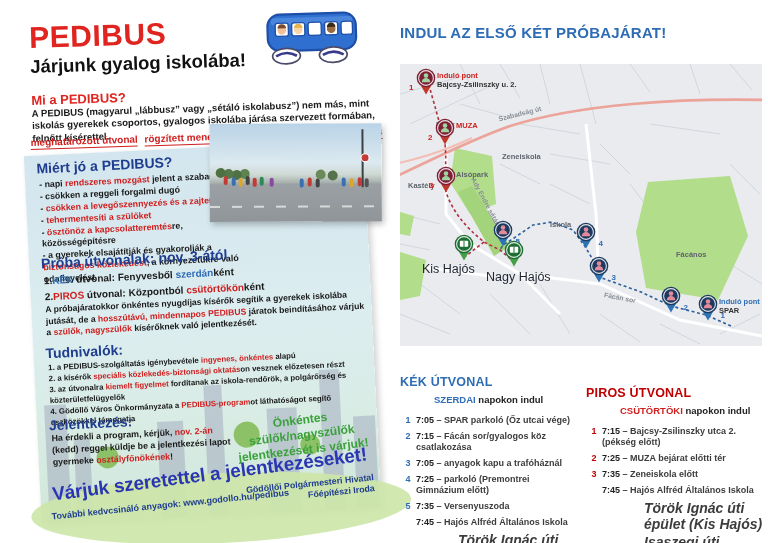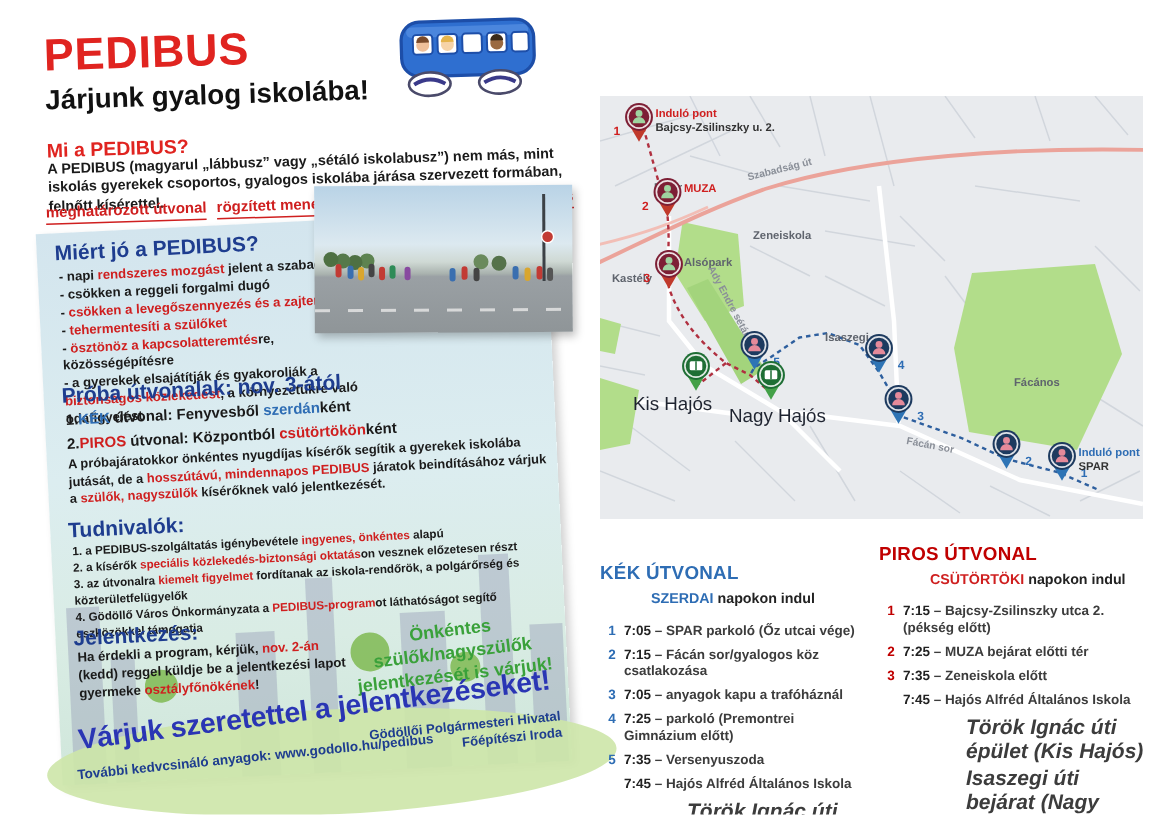--- a/index.html
+++ b/index.html
@@ -58,21 +58,21 @@
   .pin-label .ls{color:#333;font-weight:600;}
   .pin-label.plain .lt{color:#333;}
   .maplabel{position:absolute;white-space:nowrap;z-index:3;}
   .maplabel.area{font-size:7.5px;color:#5f646d;font-weight:600;}
   .maplabel.street{font-size:6.8px;color:#8a8f98;font-weight:600;}
   .maplabel.school{font-size:12.5px;color:#1f2430;}
   
   .route{position:absolute;top:362px;width:180px;}
   #route-blue{left:16px;} #route-red{left:202px;}
   .route-h{font-size:12.5px;font-weight:bold;letter-spacing:.2px;}
-  #route-blue .route-h{color:#2e6db4;margin-top:13px;} #route-red .route-h{color:#c00000;}
+  #route-blue .route-h{color:#2e6db4;margin-top:13px;} #route-red .route-h{color:#c00000;margin-top:24px;}
   .route-day{margin:5px 0 10px 34px;font-size:9.5px;font-weight:bold;color:#222;}
   .stop-row{display:flex;margin-bottom:4.6px;font-size:9px;color:#3c3c3c;line-height:1.25;}
   .snum{width:16px;flex:0 0 16px;font-weight:bold;text-align:center;}
   #route-blue .snum{color:#2e6db4;} #route-red .snum{color:#c00000;}
   .stime{font-weight:bold;color:#222;white-space:pre;}
   .sdesc{font-weight:600;}
   .ssub{margin:-1px 0 3px 58px;font-size:14px;color:#3c3c3c;font-weight:600;font-style:italic;}
   .r-foot{position:absolute;left:0;top:514px;width:384px;text-align:center;font-size:9.6px;color:#46719c;}
 </style>
 </head>
@@ -168,20 +168,21 @@
       <div class="trees"></div>
       <div class="crowd"></div>
       <div class="pole"></div>
       <div class="sign"></div>
       <div class="lane"></div>
     </div>
   </div>
 </div>
 
 <div id="right-page">
+  <div class="r-title">INDUL AZ ELSŐ KÉT PRÓBAJÁRAT!</div>
 
   <div id="map">
     <svg width="362" height="282" viewBox="0 0 362 282">
 
       <g stroke="#cfd4db" stroke-width="1" opacity=".9">
         <path d="M0,30 L70,10"></path>
           <path d="M10,60 L90,22"></path>
           <path d="M60,0 L80,40"></path>
           <path d="M100,0 L120,34"></path>
         <path d="M140,0 L150,40"></path>
@@ -339,21 +340,21 @@
             <circle cx="10" cy="10" r="9.3" fill="#1e6e34"></circle>
             <circle cx="10" cy="10" r="7.4" fill="none" stroke="#fff" stroke-width="1.1" opacity=".85"></circle>
             <rect x="5.8" y="6.8" width="8.4" height="6" rx="1" fill="#fff"></rect>
             <line x1="10" y1="6.8" x2="10" y2="12.8" stroke="#1e6e34" stroke-width="1"></line>
           </svg>
         </div>
         <span class="maplabel area" style="left: 36px; top: 56px;">Főtér</span>
         <span class="maplabel area" style="left: 102px; top: 88px;">Zeneiskola</span>
         <span class="maplabel area" style="left: 56px; top: 106px;">Alsópark</span>
         <span class="maplabel area" style="left: 8px; top: 117px;">Kastély</span>
-        <span class="maplabel area" style="left: 150px; top: 156px;">Isaszegi</span>
+        <span class="maplabel area" style="left: 150px; top: 156px;">Iskola</span>
         <span class="maplabel area" style="left: 276px; top: 186px;">Fácános</span>
         <span class="maplabel school" style="left: 22px; top: 198px;">Kis Hajós</span>
         <span class="maplabel school" style="left: 86px; top: 206px;">Nagy Hajós</span>
         <span class="maplabel street" style="left: 98px; top: 46px; transform: rotate(-14deg);">Szabadság út</span>
         <span class="maplabel street" style="left: 58px; top: 136px; transform: rotate(62deg);">Ady Endre sétány</span>
         <span class="maplabel street" style="left: 204px; top: 230px; transform: rotate(11deg);">Fácán sor</span>
       </div>
   </div>
 
   <div id="route-blue" class="route">

